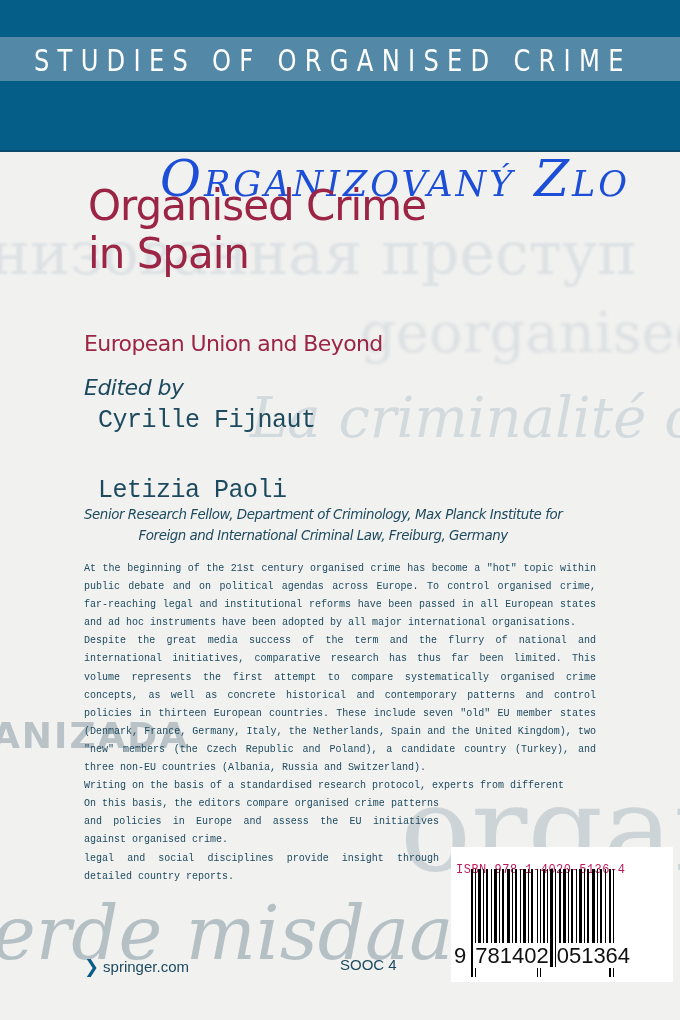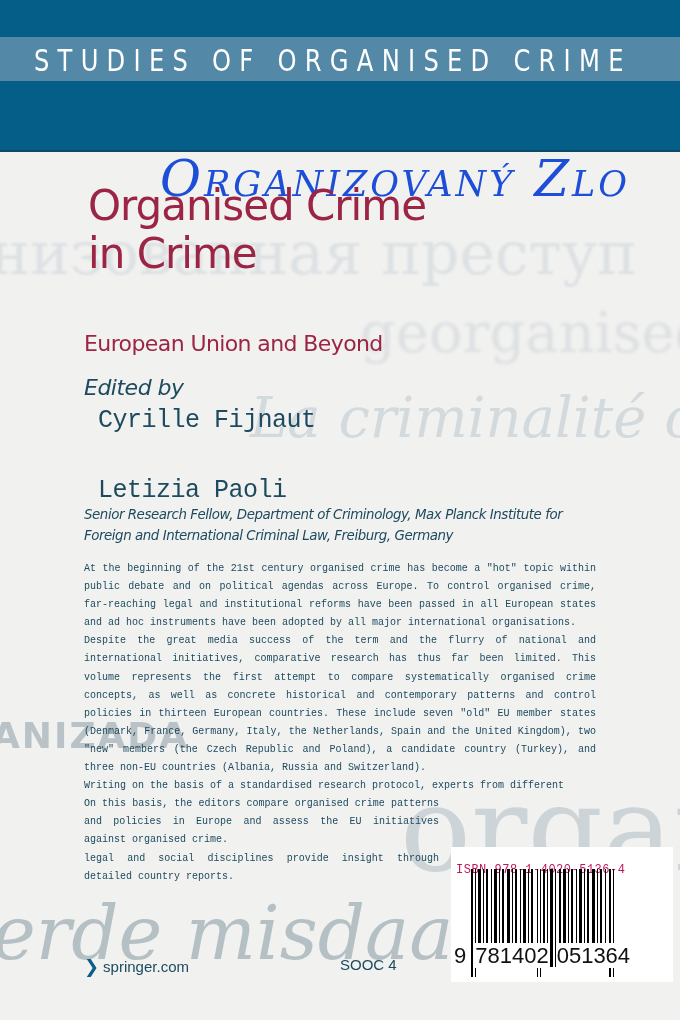--- a/index.html
+++ b/index.html
@@ -101,33 +101,33 @@
 <div class="wm wm2">низованная преступ</div>
 <div class="wm wm3">georganiseerde Krim</div>
 <div class="wm wm4">La criminalité o</div>
 <div class="wm wm5">ANIZADA</div>
 <div class="wm wm6">organ</div>
 <div class="wm wm7">erde misdaad</div>
 
 <div class="content">
   <h1 class="main-title">
     <span>Organised Crime</span><br>
-    <span>in Crime</span>
+    <span>in Spain</span>
   </h1>
   <h2 class="subtitle">
     <br>
     <span>European Union and Beyond</span>
   </h2>
 
   <div class="edited-by">Edited by</div>
 
   <div class="editor-name" style="top:406px;">Cyrille Fijnaut</div>
 
   <div class="editor-name" style="top:476px;">Letizia Paoli</div>
-  <div class="editor-aff" style="top:504px;">
+  <div class="editor-aff" style="top:504px;text-align:center;">
     <span>Senior Research Fellow, Department of Criminology, Max Planck Institute for</span><br>
     <span>Foreign and International Criminal Law, Freiburg, Germany</span>
   </div>
 
   <div class="blurb">
     <p>At the beginning of the 21st century organised crime has become a "hot" topic within public debate and on political agendas across Europe. To control organised crime, far-reaching legal and institutional reforms have been passed in all European states and ad hoc instruments have been adopted by all major international organisations.</p>
     <p>Despite the great media success of the term and the flurry of national and international initiatives, comparative research has thus far been limited. This volume represents the first attempt to compare systematically organised crime concepts, as well as concrete historical and contemporary patterns and control policies in thirteen European countries. These include seven "old" EU member states (Denmark, France, Germany, Italy, the Netherlands, Spain and the United Kingdom), two "new" members (the Czech Republic and Poland), a candidate country (Turkey), and three non-EU countries (Albania, Russia and Switzerland).</p>
     <p style="text-align:left; white-space:nowrap;">Writing on the basis of a standardised research protocol, experts from different</p>
     <p class="narrow">On this basis, the editors compare organised crime patterns and policies in Europe and assess the EU initiatives against organised crime.</p>
     <p class="narrow">legal and social disciplines provide insight through detailed country reports.</p>

